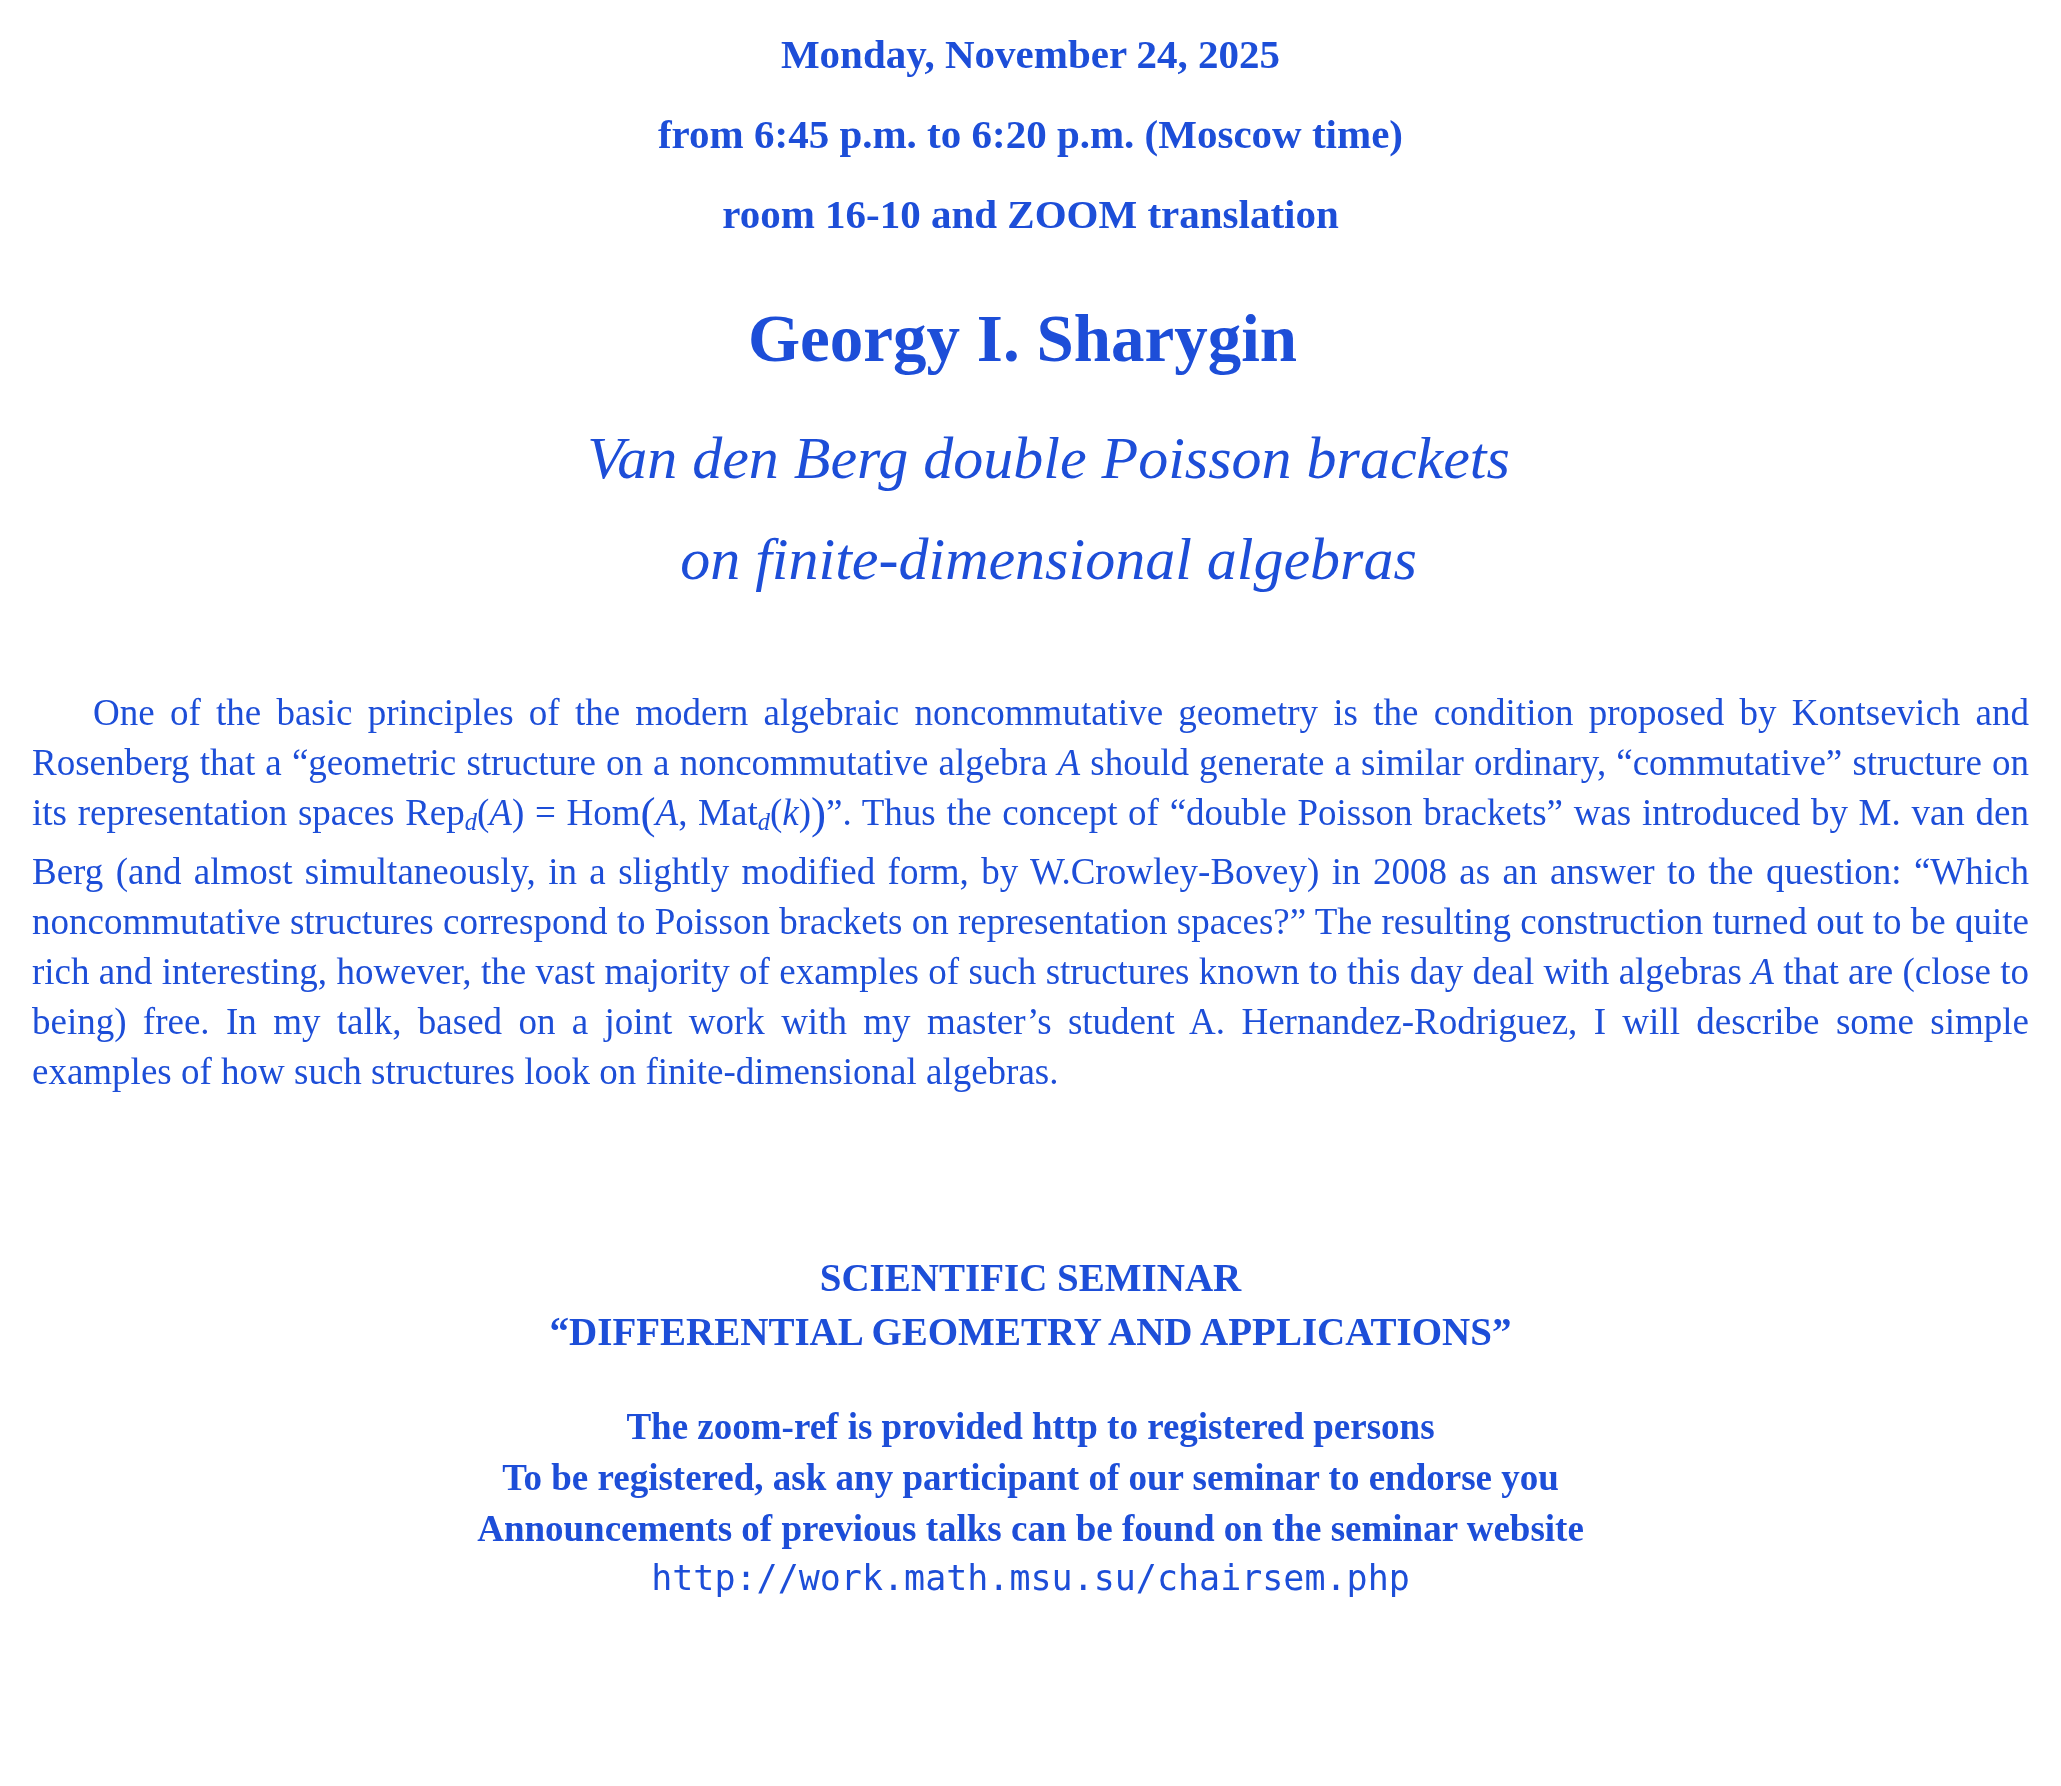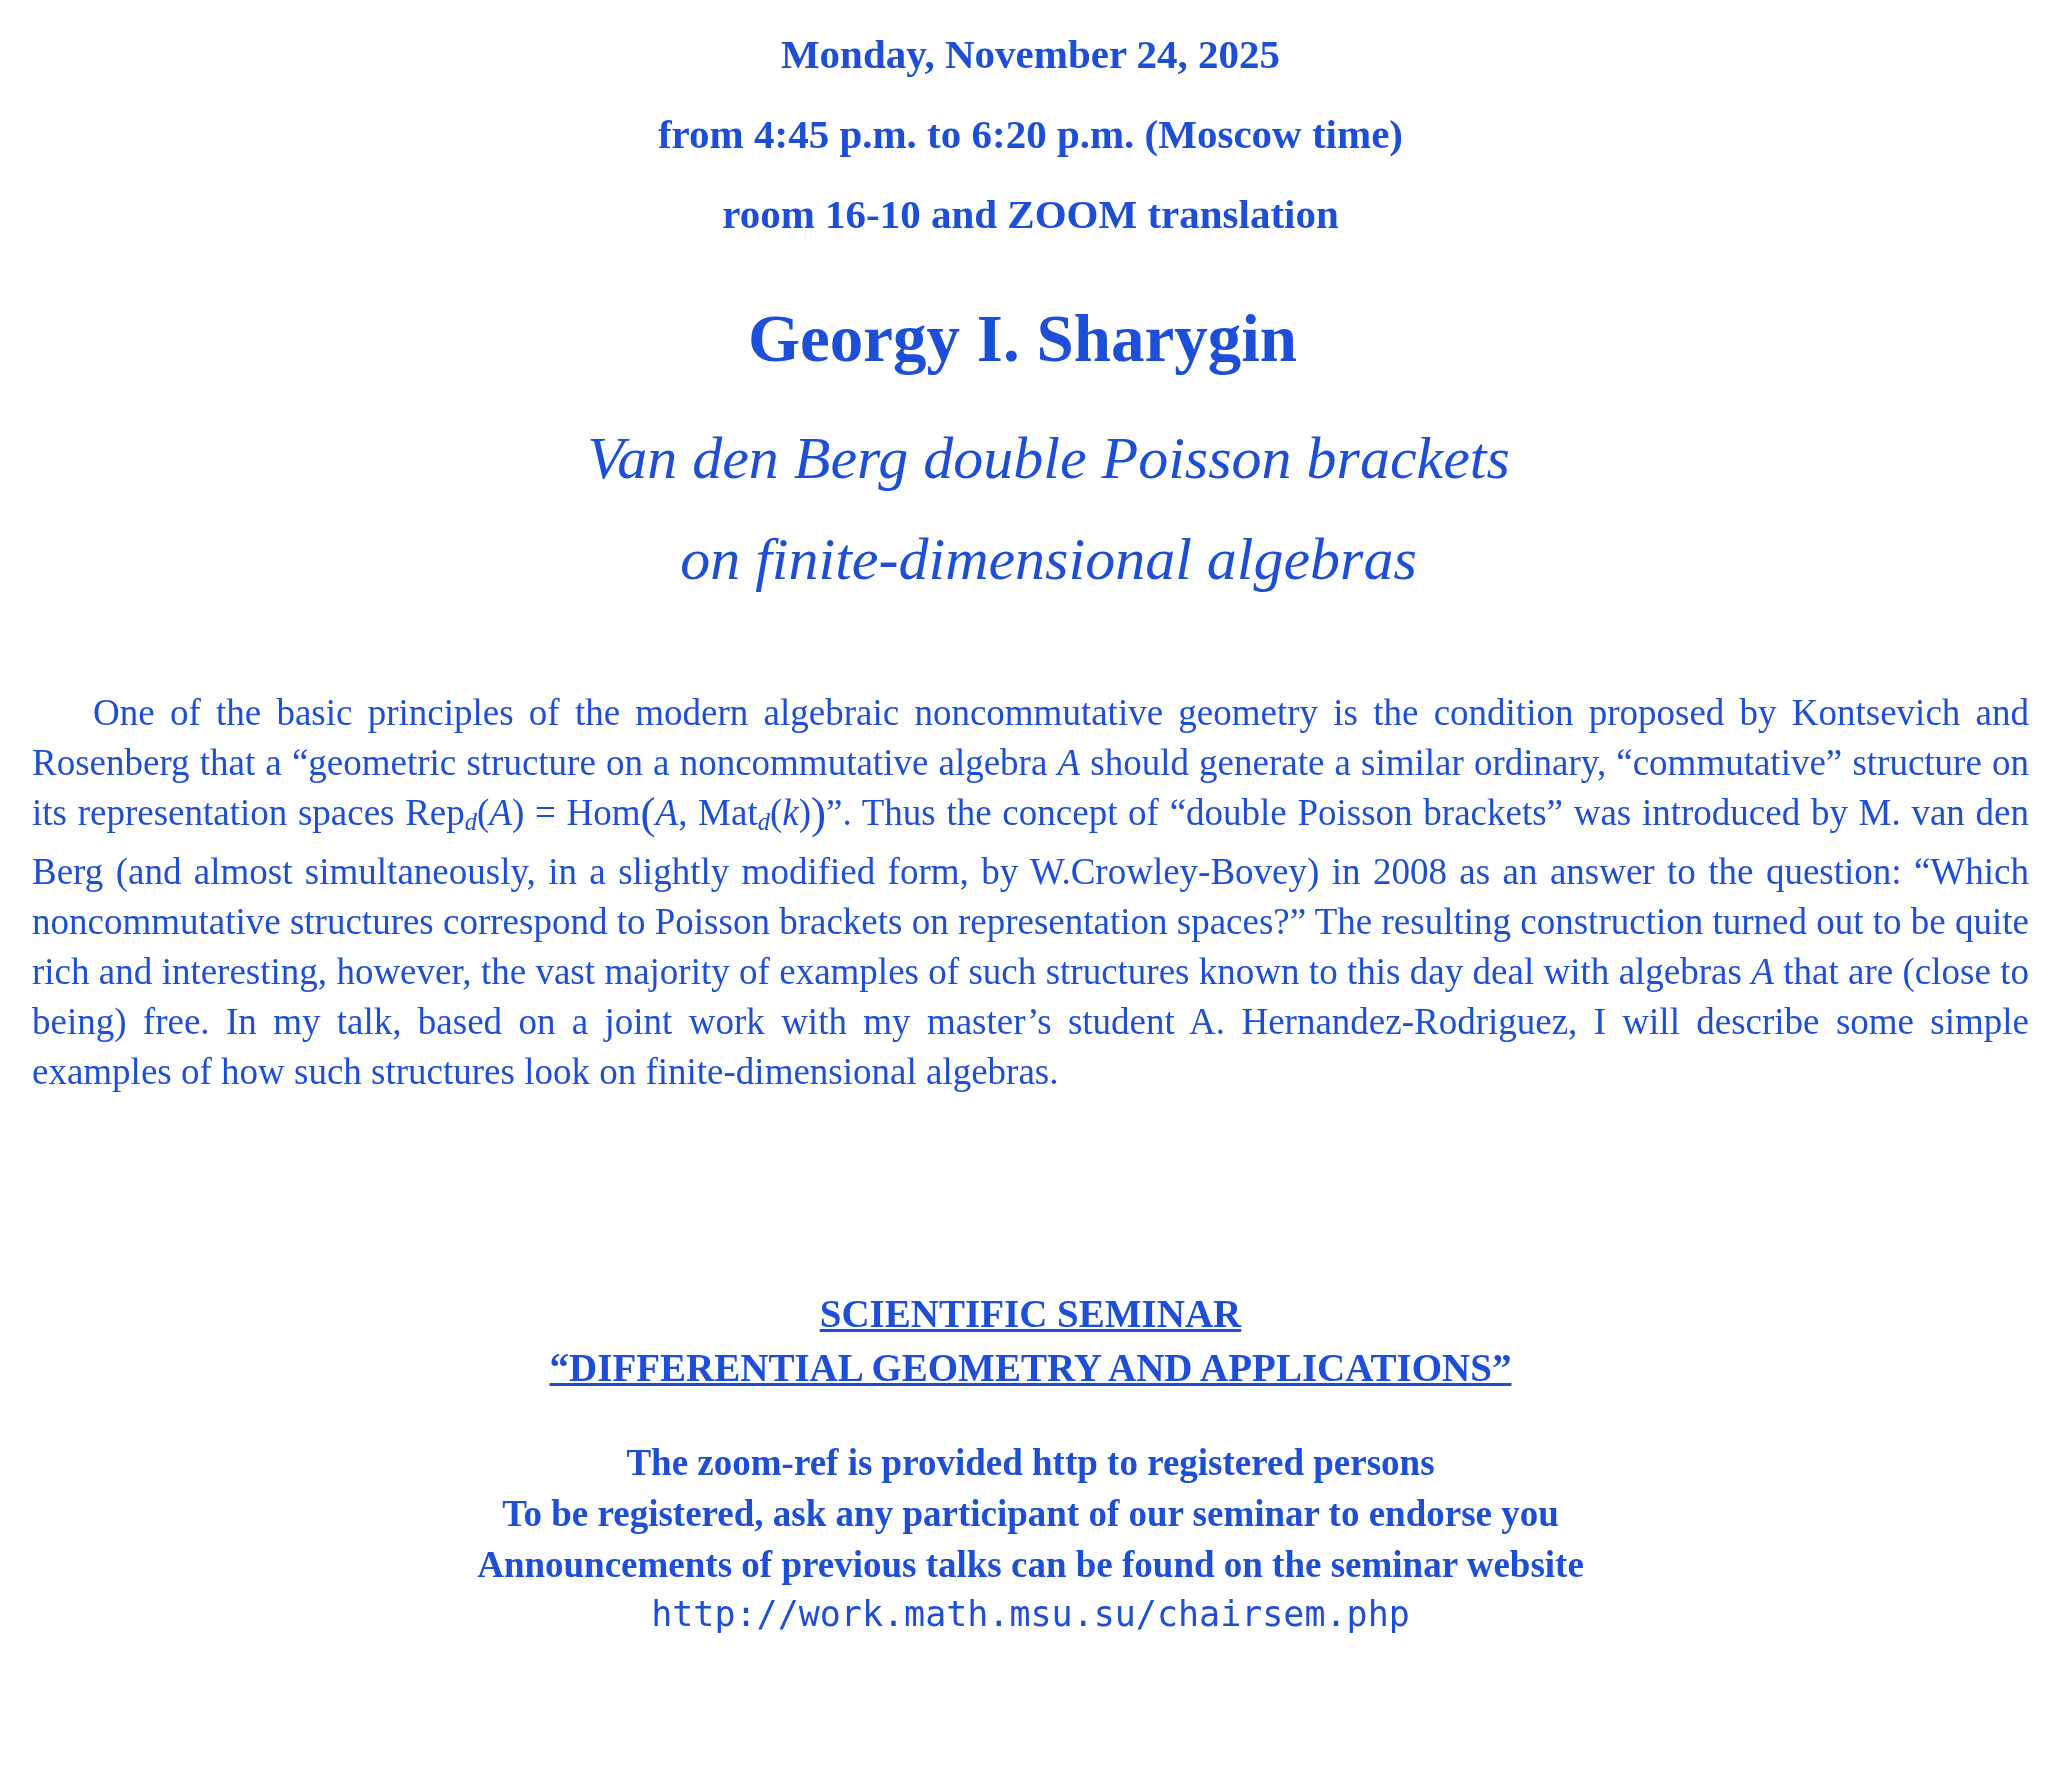--- a/index.html
+++ b/index.html
@@ -56,25 +56,24 @@
     font-size: 0.66em;
     vertical-align: -0.22em;
   }
   .seg-big {
     font-size: 1.22em;
     line-height: 0;
     vertical-align: -0.06em;
   }
 
   .seminar-block {
-    margin-top: 100px;
+    margin-top: 64px;
     font-size: 39px;
     font-weight: 700;
     line-height: 54px;
-    text-decoration: underline;
   }
 
   .headed-line {
     margin-top: 49px;
     font-size: 39px;
     font-weight: 700;
     line-height: 51px;
   }
 
   .footer-block {
@@ -90,21 +89,21 @@
     line-height: 49px;
   }
 </style>
 </head>
 <body>
 
 <div class="page">
 
   <div class="date-block centered">
     <div>Monday, November 24, 2025</div>
-    <div>from 4:45 p.m. to 6:20 p.m. (Moscow time)</div>
+    <div>from 6:45 p.m. to 6:20 p.m. (Moscow time)</div>
     <div>room 16-10 and ZOOM translation</div>
   </div>
 
   <div class="speaker centered">Georgy I. Sharygin</div>
 
   <div class="talk-title centered">
     <div>Van den Berg double Poisson brackets</div>
     <div>on finite-dimensional algebras</div>
   </div>
 

